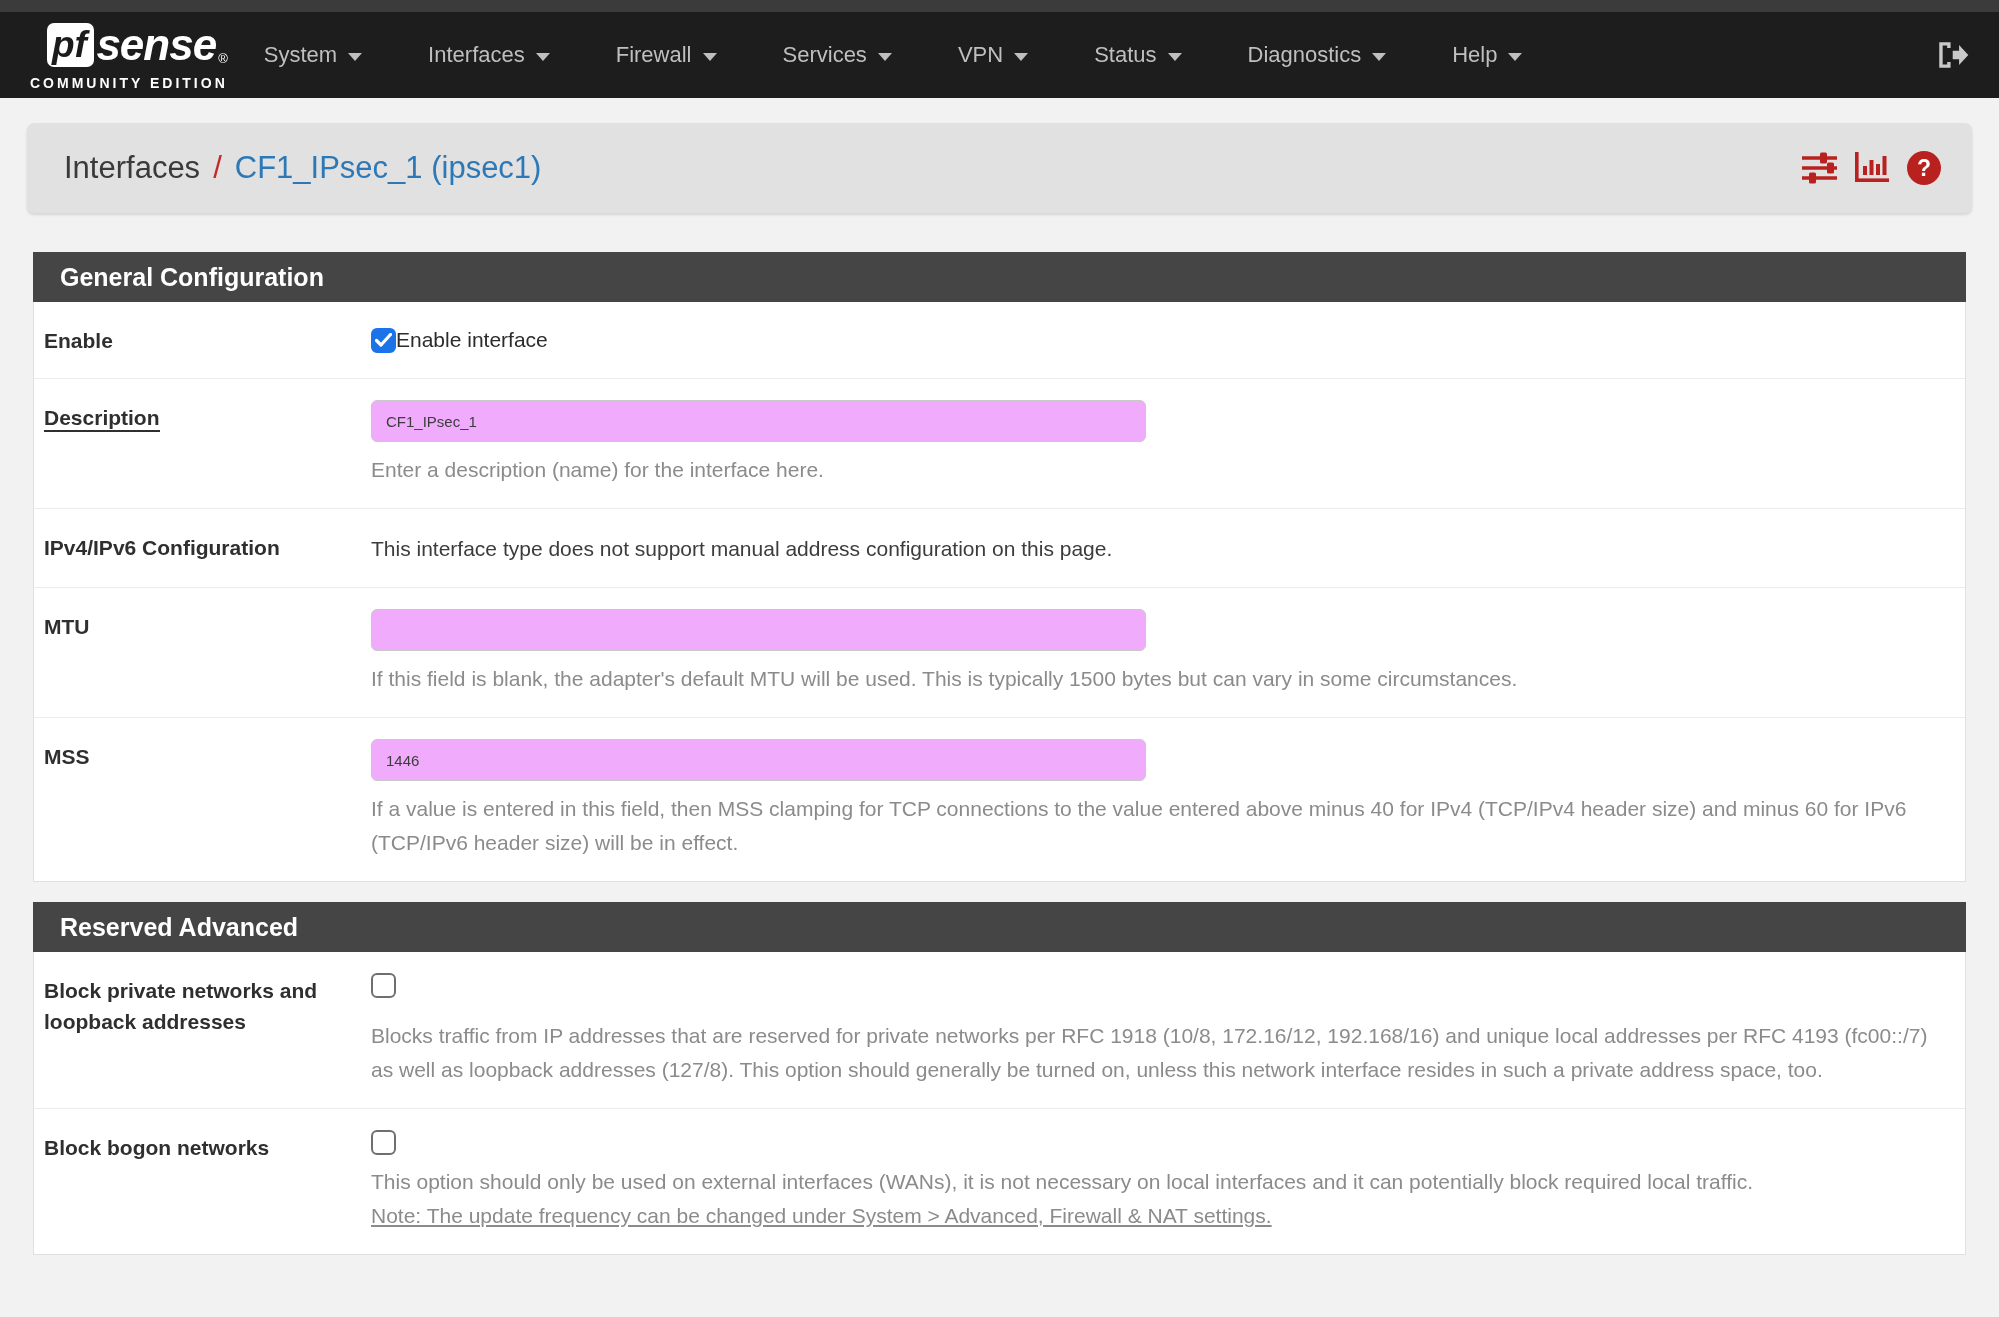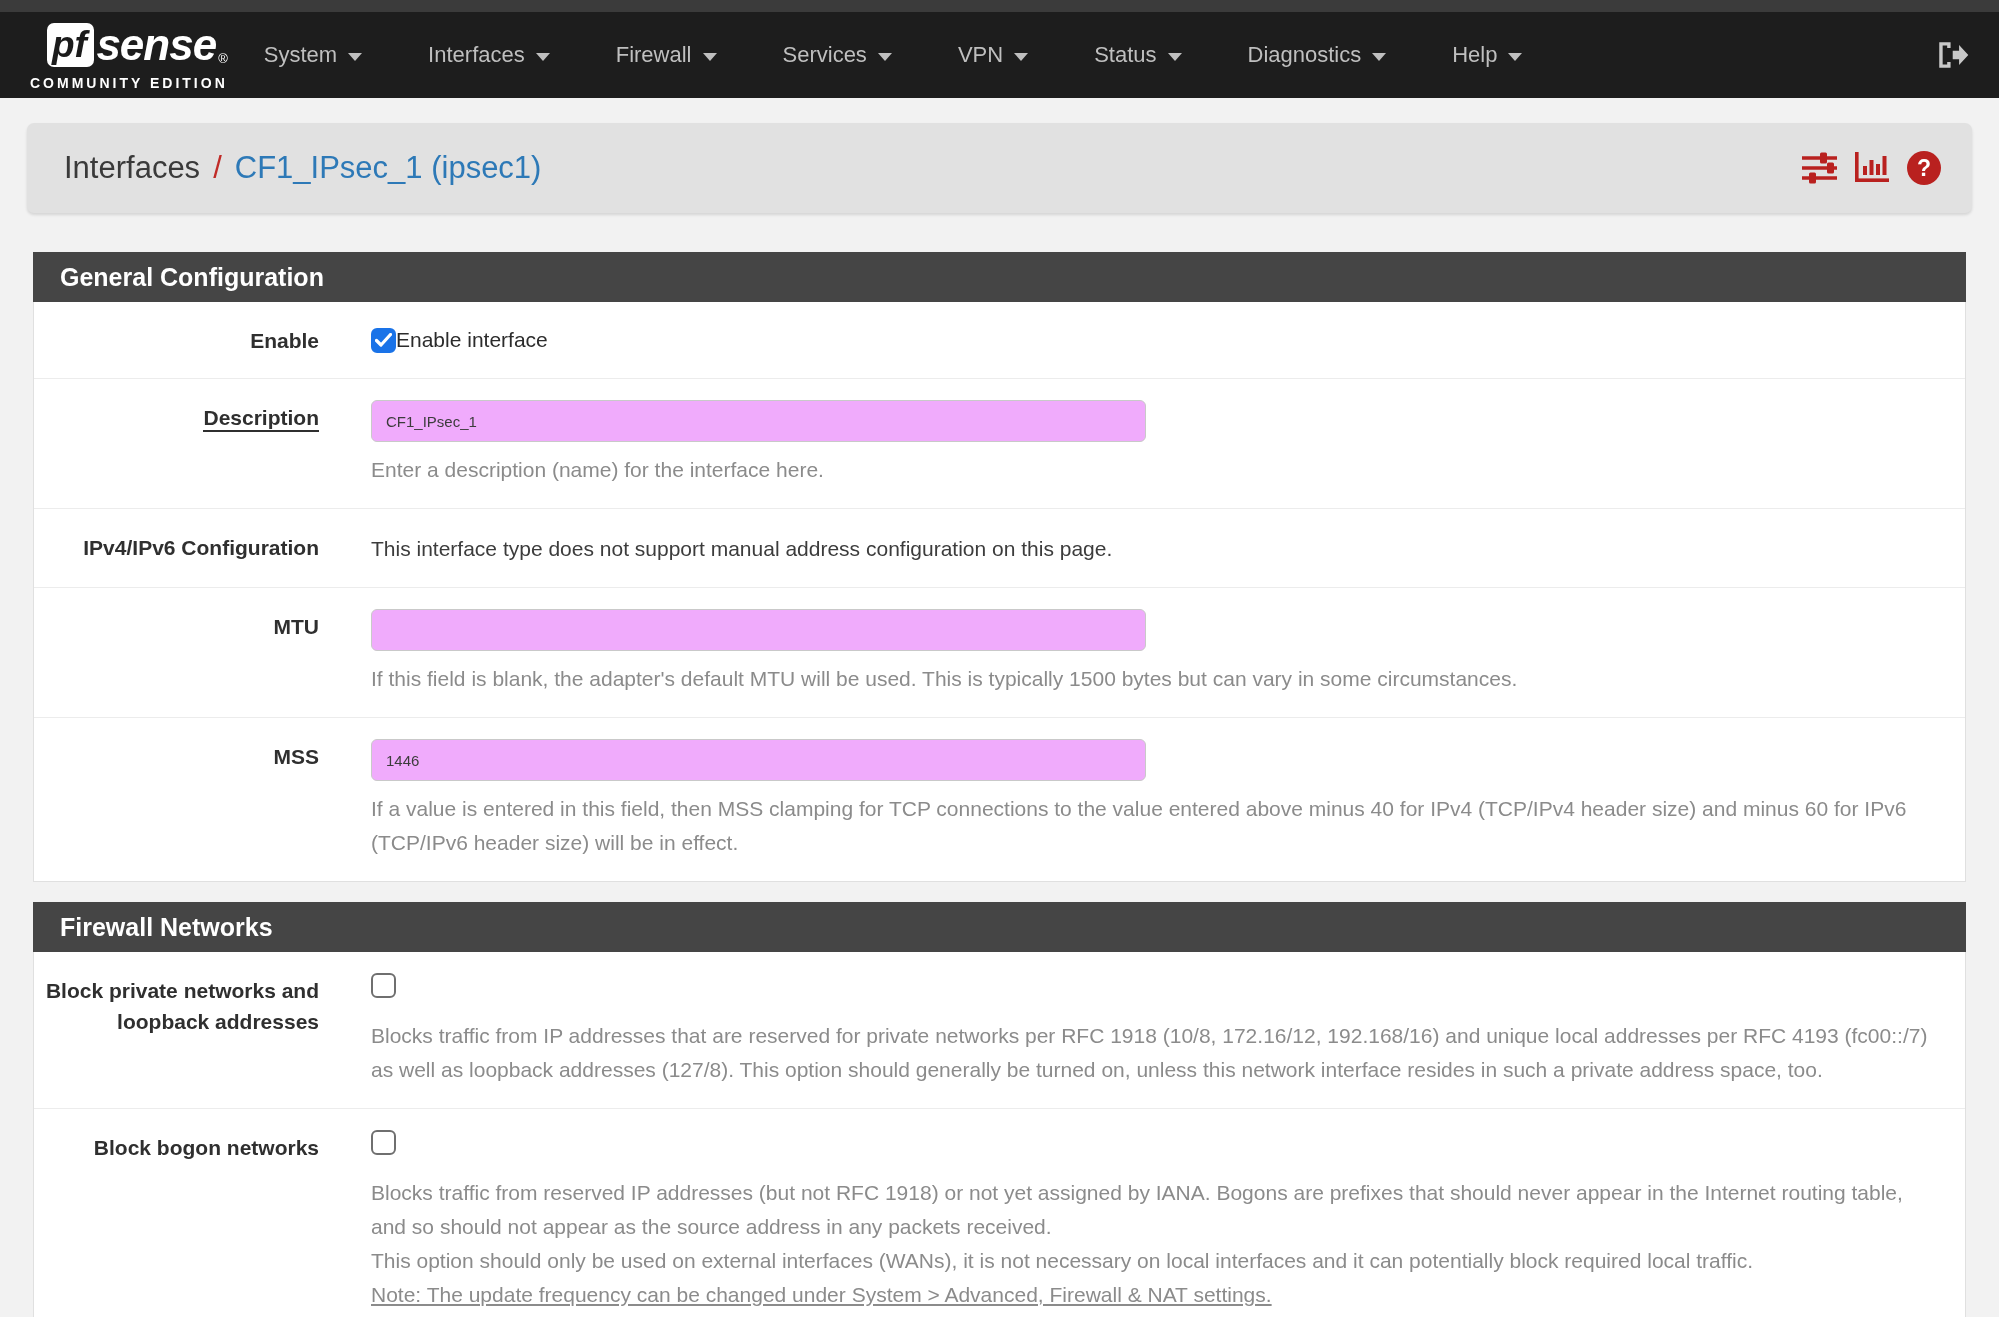--- a/index.html
+++ b/index.html
@@ -57,21 +57,21 @@
   .panel.first { margin-top:39px; }
   .panel.second { margin-top:20px; }
   .panel-header {
     background:#454545; color:#fff; font-weight:bold; font-size:25px;
     padding:11px 27px; line-height:28px;
   }
   .panel-body { background:#fff; border:1px solid #e0e0e0; border-top:none; }
   .form-row { display:flex; padding:21px 0; }
   .form-row + .form-row { border-top:1px solid #ececec; }
   .col-label {
-    flex:0 0 337px; padding:2px 52px 0 10px; text-align:right;
+    flex:0 0 337px; padding:2px 52px 0 10px; text-align:left;
     font-weight:bold; color:#2f2f2f; font-size:21px; line-height:31px;
   }
   .col-content { flex:1; min-width:0; padding-right:30px; font-size:21px; line-height:34px; color:#3c3c3c; }
   .u { border-bottom:2px solid #2f2f2f; padding-bottom:1px; }
 
   .text-input {
     width:775px; height:42px; border:1px solid #c9c9c9; border-radius:6px;
     font-size:15px; color:#3c3c3c; padding:0 14px; background:#f0abfc; outline:none;
     font-family:inherit;
   }
@@ -230,36 +230,35 @@
         <div class="col-content">
           <input class="text-input" type="text" value="1446" style="">
           <div class="help">If a value is entered in this field, then MSS clamping for TCP connections to the value entered above minus 40 for IPv4 (TCP/IPv4 header size) and minus 60 for IPv6 (TCP/IPv6 header size) will be in effect.</div>
         </div>
       </div>
 
     </div>
   </section>
 
   <section class="panel second">
-    <div class="panel-header">Firewall Networks</div>
+    <div class="panel-header">Reserved Advanced</div>
     <div class="panel-body">
 
       <div class="form-row">
         <div class="col-label">Block private networks and loopback addresses</div>
         <div class="col-content">
           <span class="checkbox"></span>
           <div class="help">Blocks traffic from IP addresses that are reserved for private networks per RFC 1918 (10/8, 172.16/12, 192.168/16) and unique local addresses per RFC 4193 (fc00::/7) as well as loopback addresses (127/8). This option should generally be turned on, unless this network interface resides in such a private address space, too.</div>
         </div>
       </div>
 
       <div class="form-row">
         <div class="col-label">Block bogon networks</div>
         <div class="col-content">
           <span class="checkbox"></span>
-          <div class="help">Blocks traffic from reserved IP addresses (but not RFC 1918) or not yet assigned by IANA. Bogons are prefixes that should never appear in the Internet routing table, and so should not appear as the source address in any packets received.</div>
           <div class="help" style="margin-top:0;">This option should only be used on external interfaces (WANs), it is not necessary on local interfaces and it can potentially block required local traffic.</div>
           <div class="help" style="margin-top:0;text-decoration:underline;">Note: The update frequency can be changed under System &gt; Advanced, Firewall &amp; NAT settings.</div>
         </div>
       </div>
 
     </div>
   </section>
 </div>
 
 </body></html>

